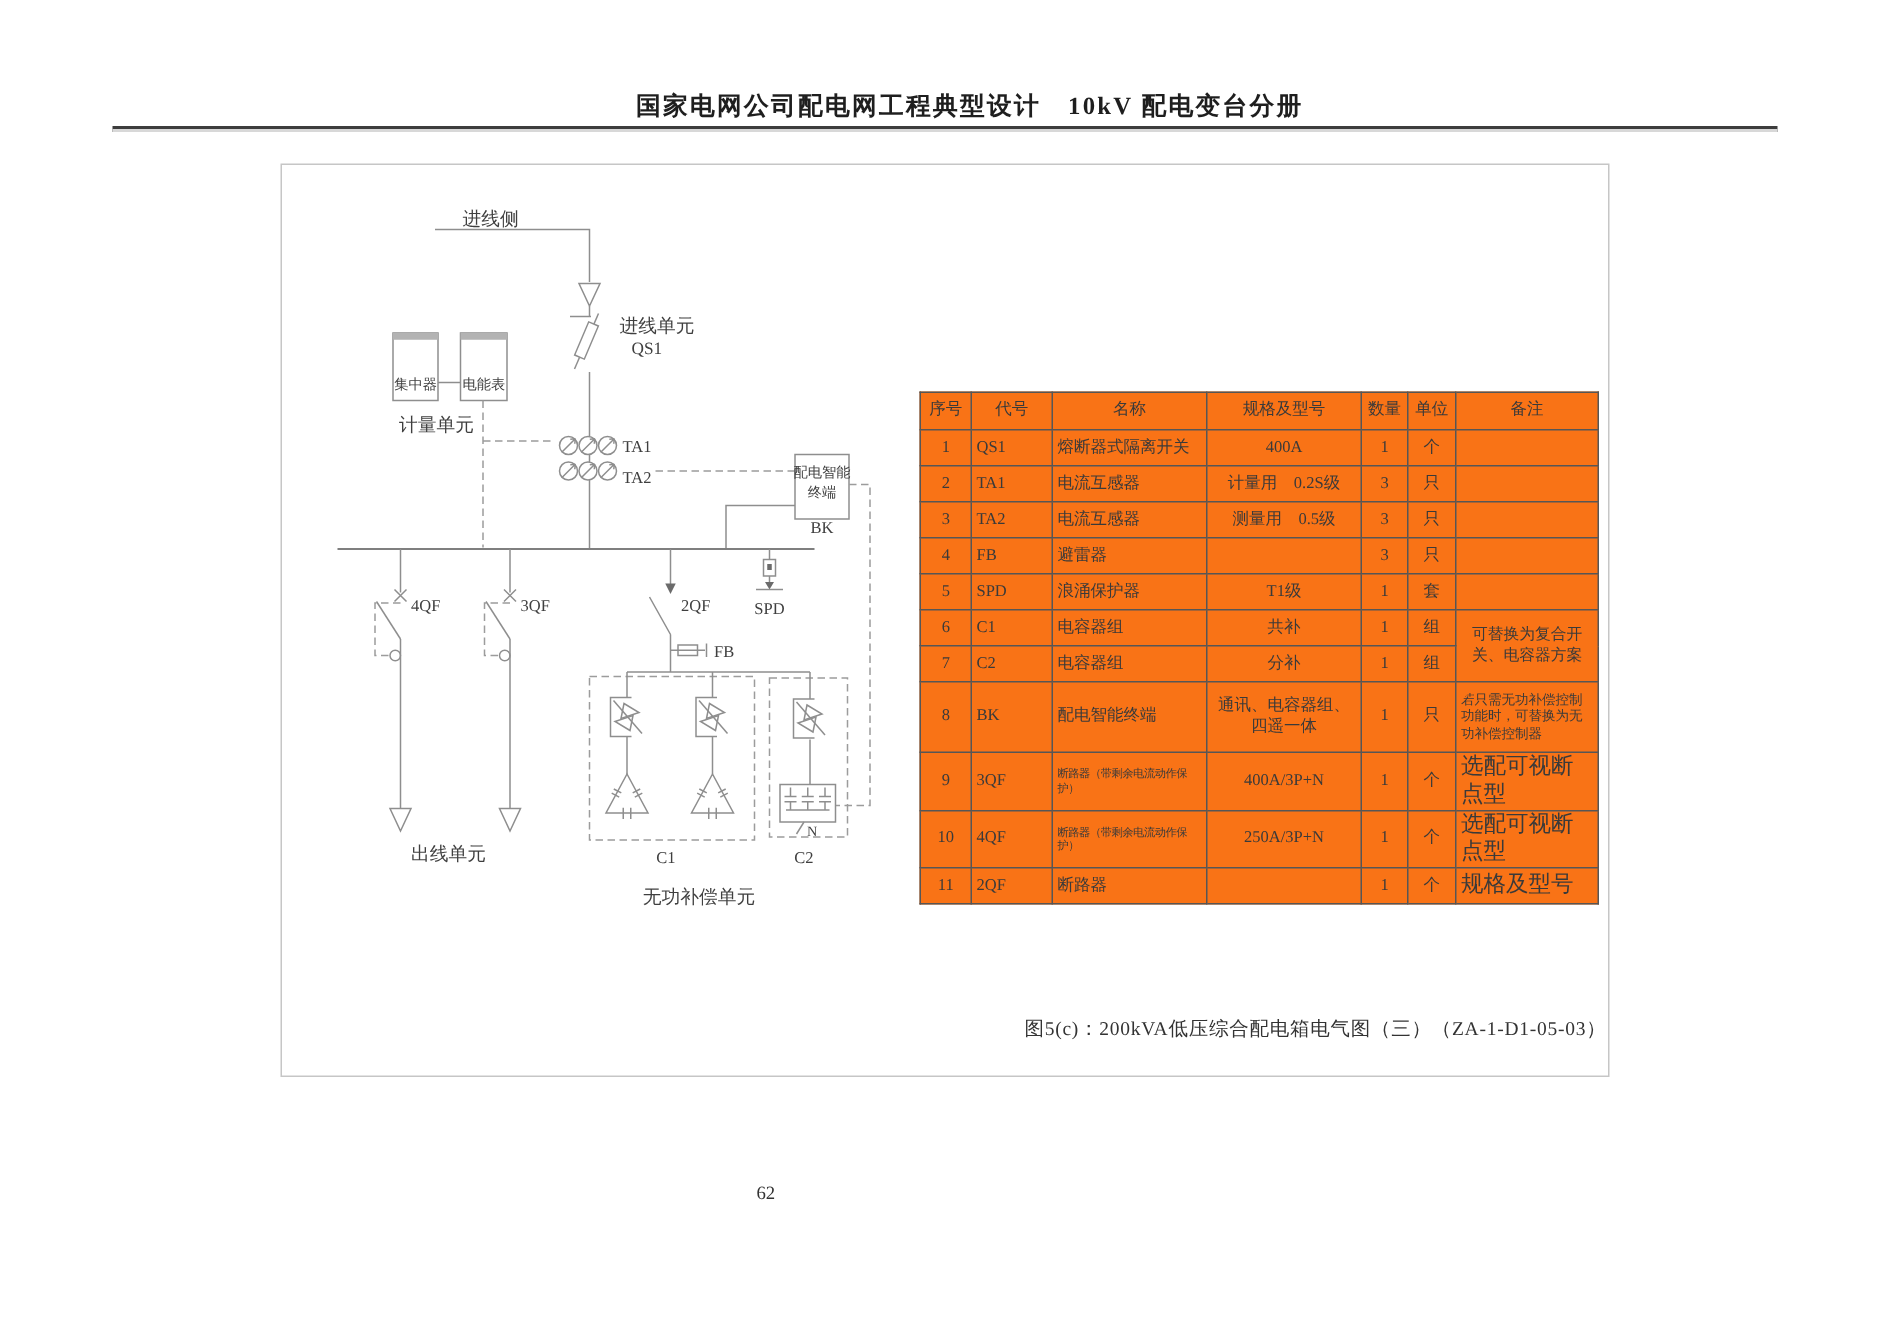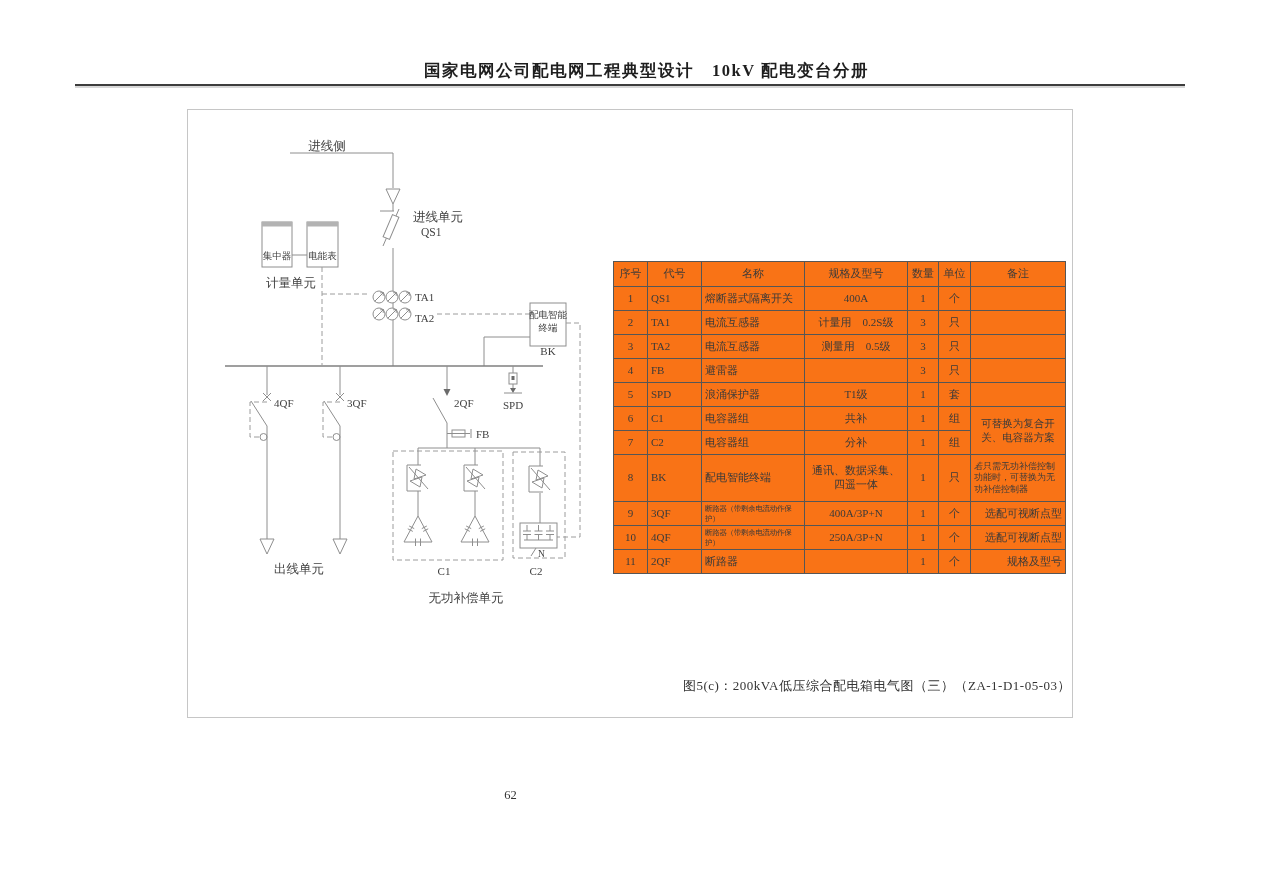--- a/index.html
+++ b/index.html
@@ -27,21 +27,21 @@
        overflow:hidden;line-height:1.25;}
   table.bom tr{height:24px;}
   table.bom tr.hdr{height:25px;}
   table.bom tr.tall{height:47px;}
   .c{text-align:center;}
   .l{text-align:left;padding-left:7px;}
   .sp{text-align:center;padding-left:6px;}
   .nm-small{font-size:7.5px;letter-spacing:-0.3px;padding-left:5px;margin-top:26px;}
   .rm-left{font-size:10.5px;text-align:center;padding-left:4px;}
   .rm-small{font-size:9px;text-align:left;padding:1px 3px;line-height:1.3;border-radius:23px;}
-  .rm-c{font-size:11px;text-align:right;}
+  .rm-c{font-size:15px;text-align:left;}
 
   .caption{position:absolute;left:187px;top:677px;width:884px;text-align:right;
        font-size:13px;color:#333;letter-spacing:0.5px;}
   .page-num{position:absolute;left:0;top:788px;width:1021px;text-align:center;
        font-size:12.5px;color:#333;}
 </style>
 </head>
 <body>
 
 <div class="page">
@@ -284,21 +284,21 @@
       <td class="l">C2</td>
       <td class="l">电容器组</td>
       <td class="sp">分补</td>
       <td class="c">1</td>
       <td class="c">组</td>
     </tr>
     <tr class="tall">
       <td class="c">8</td>
       <td class="l">BK</td>
       <td class="l">配电智能终端</td>
-      <td class="sp">通讯、数据采集、四遥一体</td>
+      <td class="sp">通讯、电容器组、四遥一体</td>
       <td class="c">1</td>
       <td class="c">只</td>
       <td class="rm-small">若只需无功补偿控制功能时，可替换为无功补偿控制器</td>
     </tr>
     <tr>
       <td class="c">9</td>
       <td class="l">3QF</td>
       <td class="nm-small">断路器（带剩余电流动作保护）</td>
       <td class="sp">400A/3P+N</td>
       <td class="c">1</td>

